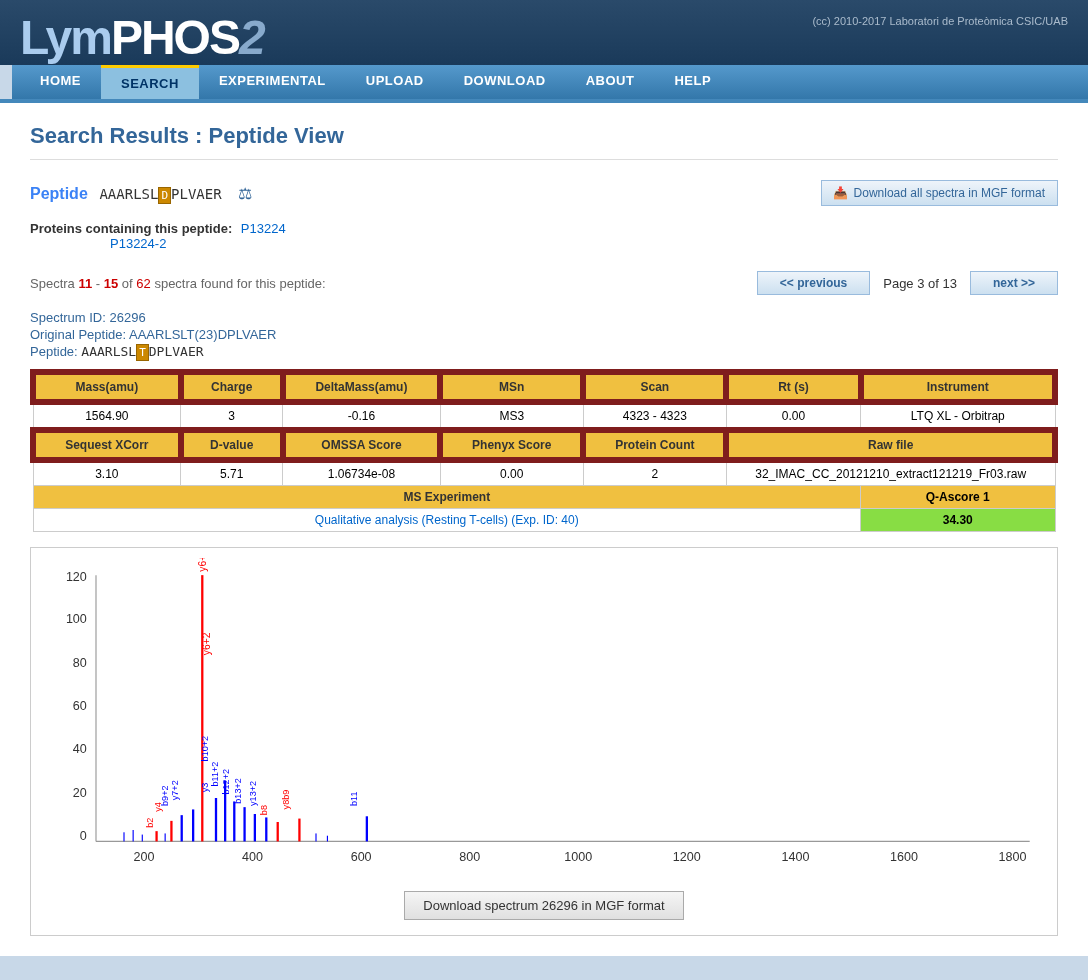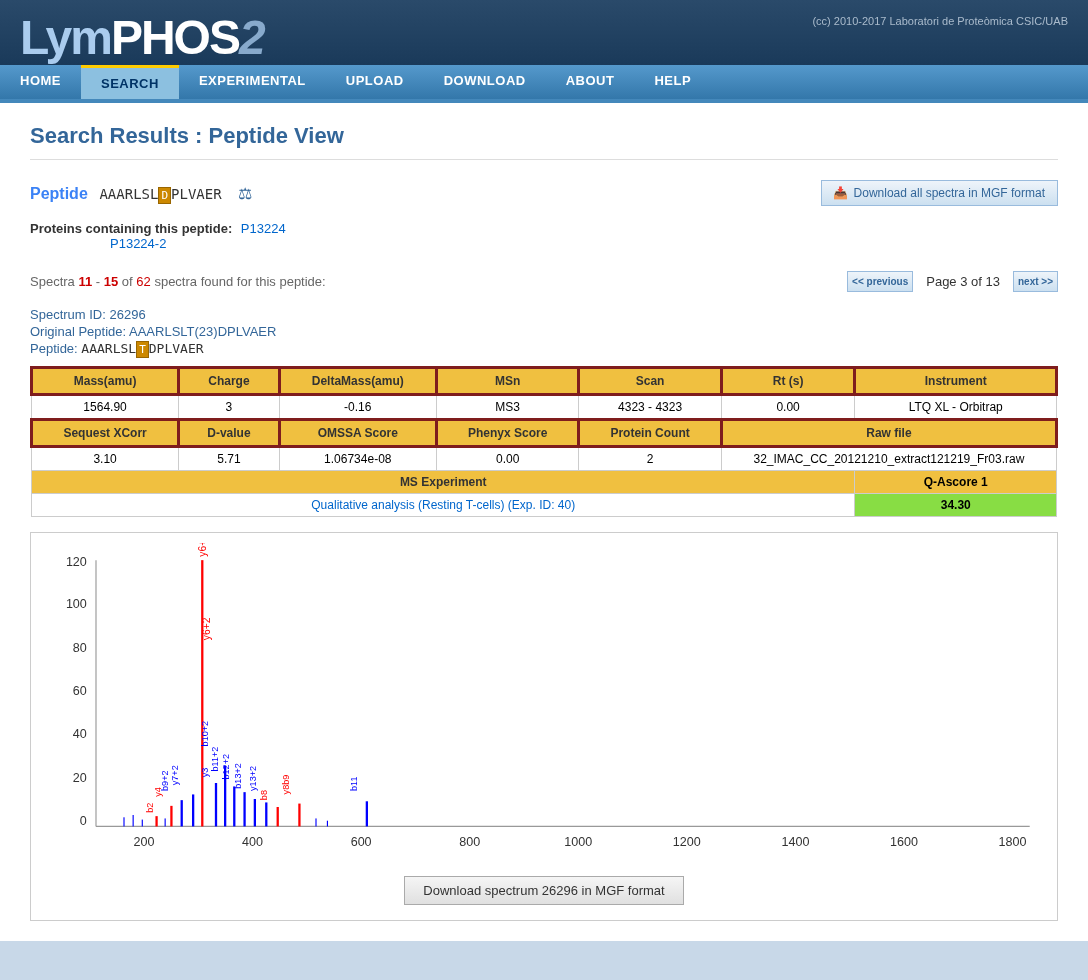--- a/index.html
+++ b/index.html
@@ -7,21 +7,21 @@
 
     
     #header { background: linear-gradient(180deg, #2a4a6a 0%, #1a3a5a 100%); padding: 10px 20px 0 20px; display: flex; align-items: flex-end; justify-content: space-between; }
     #logo { color: white; font-size: 48px; font-weight: bold; font-family: Arial Black, sans-serif; letter-spacing: -2px; }
     #logo span.lym { color: #aaccee; }
     #logo span.phos { color: white; }
     #logo span.two { color: #88aacc; font-style: italic; }
     #copyright { color: #aabbcc; font-size: 11px; align-self: flex-start; padding-top: 5px; }
 
     
-    #nav { background: linear-gradient(180deg, #5599cc 0%, #3377aa 100%); display: flex; padding: 0 0; }
+    #nav { background: linear-gradient(180deg, #5599cc 0%, #3377aa 100%); display: flex; padding: 0 8px; margin-left: 12px; }
     .nav-item { color: white; padding: 8px 20px; font-size: 13px; font-weight: bold; text-transform: uppercase; cursor: pointer; letter-spacing: 0.5px; }
     .nav-item.active { background: #8cc0e0; color: #003366; border-top: 3px solid #ffcc00; }
     #nav-bar-bottom { background: #4488bb; height: 4px; }
 
     
     #content { background: white; margin: 0; padding: 20px 30px; min-height: 700px; }
 
     
     .page-title { font-size: 22px; color: #336699; font-weight: bold; margin-bottom: 20px; border-bottom: 1px solid #ddd; padding-bottom: 10px; }
 
@@ -36,30 +36,30 @@
     .proteins-label { font-weight: bold; color: #333; }
     .protein-link { color: #0066cc; text-decoration: none; display: block; margin-left: 80px; }
     .protein-link:first-of-type { display: inline; margin-left: 5px; }
 
     
     .spectra-row { display: flex; justify-content: space-between; align-items: center; margin-bottom: 15px; font-size: 13px; }
     .spectra-text { color: #666; }
     .spectra-text .range { color: #cc0000; font-weight: bold; }
     .spectra-text .total { color: #cc0000; font-weight: normal; }
     .pagination { display: flex; align-items: center; gap: 5px; }
-    .page-btn { background: linear-gradient(180deg, #eef4fa 0%, #cce0f0 100%); border: 1px solid #99bbdd; color: #336699; padding: 4px 4px; cursor: pointer; font-size: 10px; font-weight: bold; }
+    .page-btn { background: linear-gradient(180deg, #eef4fa 0%, #cce0f0 100%); border: 1px solid #99bbdd; color: #336699; padding: 4px 22px; cursor: pointer; font-size: 12px; font-weight: bold; }
     .page-info { font-size: 13px; color: #333; padding: 0 8px; }
 
     
     .spectrum-info { margin-bottom: 10px; font-size: 13px; color: #336699; }
     .spectrum-info div { margin-bottom: 2px; }
 
     
     .data-table { width: 100%; border-collapse: collapse; margin-bottom: 5px; font-size: 12px; }
-    .data-table th { background: #f0c040; color: #333; border: 3px solid #7f1d1d; padding: 5px 20px; font-weight: bold; text-align: center; margin-top: 46px; }
+    .data-table th { background: #f0c040; color: #333; border: 6px solid #7f1d1d; padding: 5px 20px; font-weight: bold; text-align: center; margin-top: 46px; }
     .data-table td { border: 1px solid #ccc; padding: 4px 8px; text-align: center; }
     .data-table .ms-exp-label { background: white; color: #333; text-align: center; }
     .data-table .qascore-cell { background: #88dd44; font-weight: bold; }
 
     
     .chart-container { border: 1px solid #ccc; background: white; margin-top: 15px; padding: 10px; }
 
     
     .dl-spectrum-btn { display: block; margin: 10px auto 5px auto; background: linear-gradient(180deg, #f5f5f5 0%, #e0e0e0 100%); border: 1px solid #aaa; color: #333; padding: 6px 18px; cursor: pointer; font-size: 13px; width: fit-content; }
 

